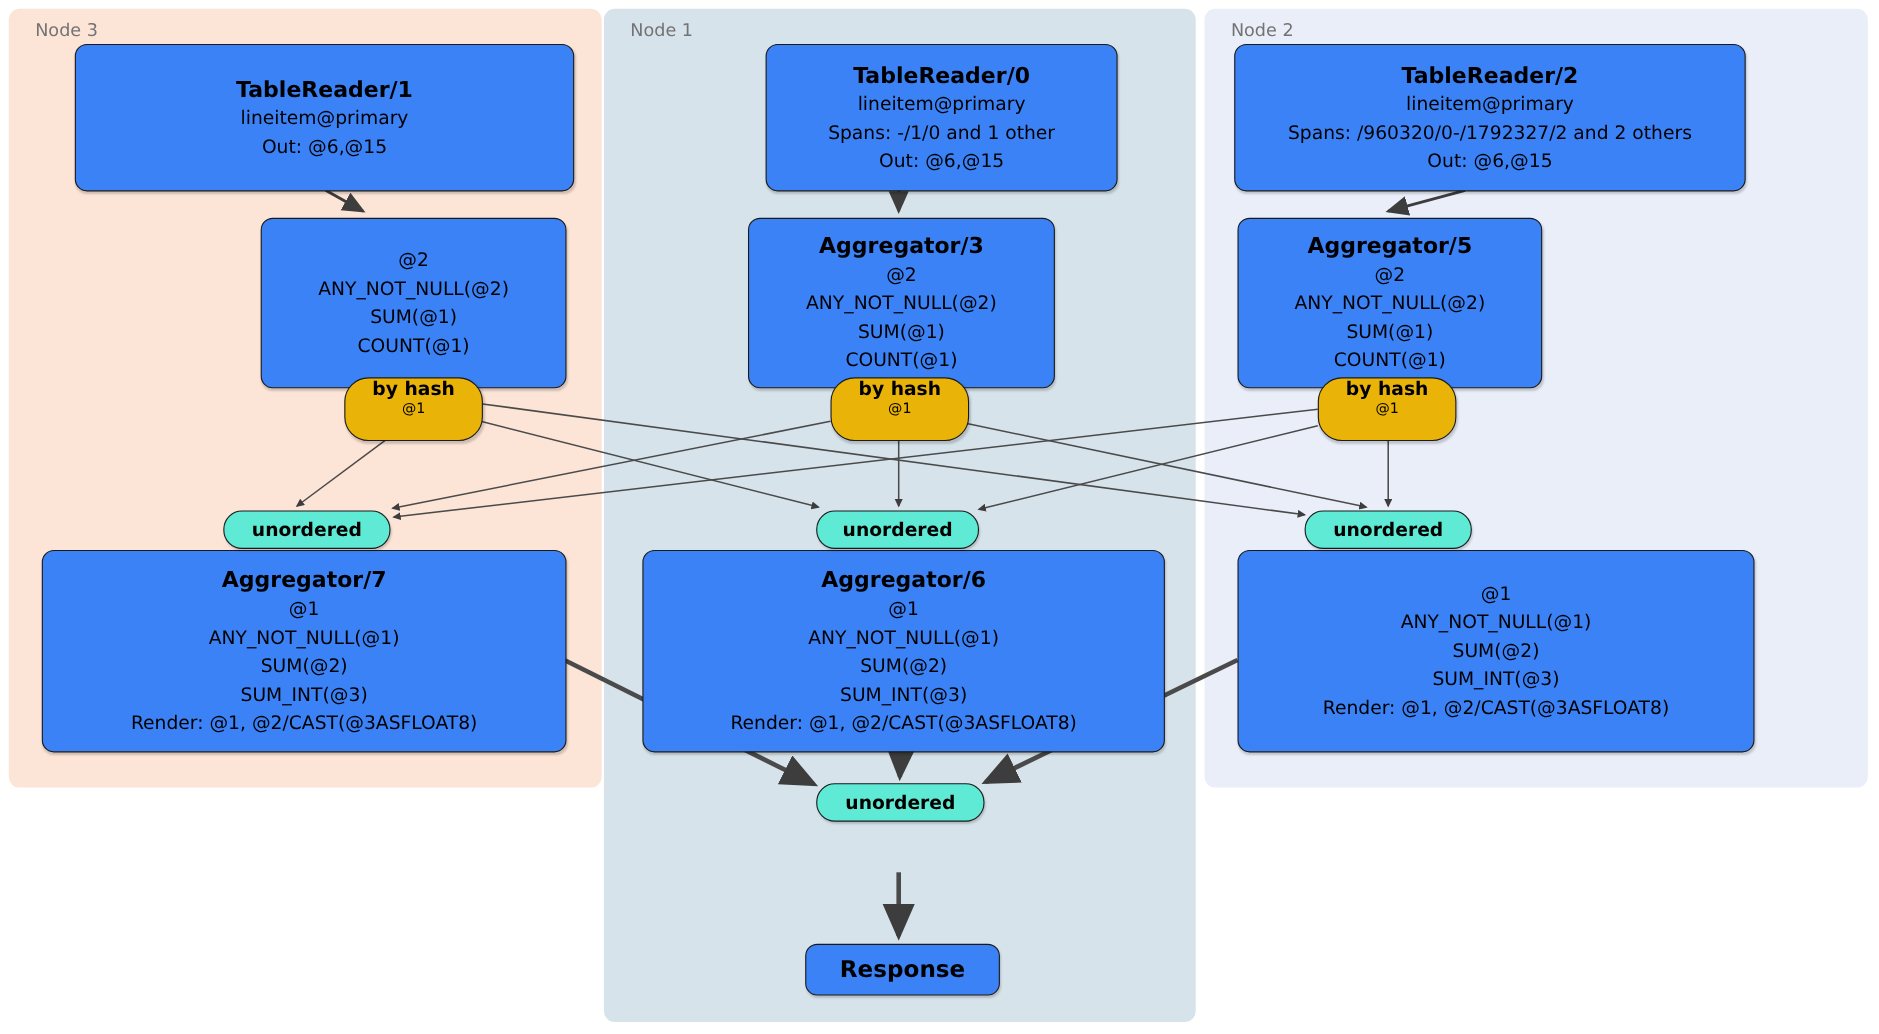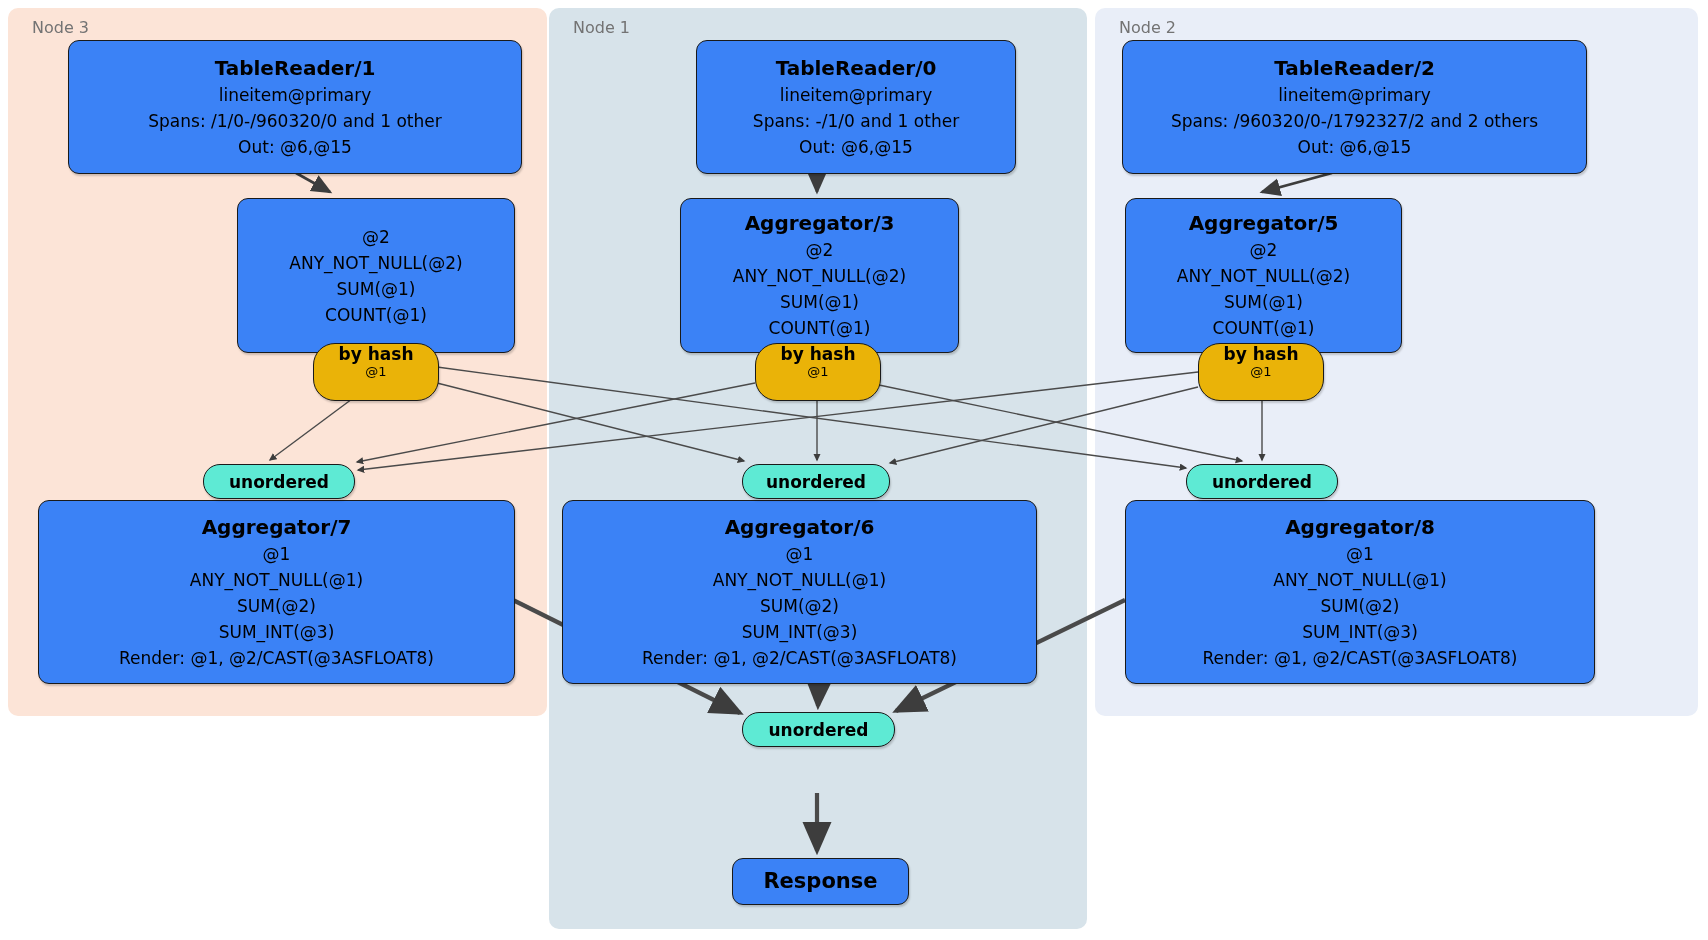--- a/index.html
+++ b/index.html
@@ -85,21 +85,20 @@
     <line class="edge-thick" x1="513" y1="600" x2="740" y2="713" marker-end="url(#arr-s)"></line>
     <line class="edge-thick" x1="819" y1="682" x2="818" y2="706" marker-end="url(#arr-s)"></line>
     <line class="edge-thick" x1="1125" y1="600" x2="896" y2="711" marker-end="url(#arr-s)"></line>
 
     <line class="edge-thick" x1="817" y1="793" x2="817" y2="851" marker-end="url(#arr-s)"></line>
   </svg>
 
   <div class="pbox" style="left:68px;top:40px;width:452px;height:132px;">
     <div class="title">TableReader/1</div>
     <div class="line">lineitem@primary</div>
-    <div class="line">Spans: /1/0-/960320/0 and 1 other</div>
     <div class="line">Out: @6,@15</div>
   </div>
 
   <div class="pbox" style="left:696px;top:40px;width:318px;height:132px;">
     <div class="title">TableReader/0</div>
     <div class="line">lineitem@primary</div>
     <div class="line">Spans: -/1/0 and 1 other</div>
     <div class="line">Out: @6,@15</div>
   </div>
 
@@ -152,31 +151,30 @@
 
   <div class="pbox" style="left:38px;top:500px;width:475px;height:182px;justify-content:center;">
     <div class="title">Aggregator/7</div>
     <div class="line">@1</div>
     <div class="line">ANY_NOT_NULL(@1)</div>
     <div class="line">SUM(@2)</div>
     <div class="line">SUM_INT(@3)</div>
     <div class="line">Render: @1, @2/CAST(@3ASFLOAT8)</div>
   </div>
 
-  <div class="pbox" style="left:562px;top:500px;width:473px;height:182px;">
+  <div class="pbox" style="left:584px;top:500px;width:473px;height:182px;">
     <div class="title">Aggregator/6</div>
     <div class="line">@1</div>
     <div class="line">ANY_NOT_NULL(@1)</div>
     <div class="line">SUM(@2)</div>
     <div class="line">SUM_INT(@3)</div>
     <div class="line">Render: @1, @2/CAST(@3ASFLOAT8)</div>
   </div>
 
   <div class="pbox" style="left:1125px;top:500px;width:468px;height:182px;">
-    <div class="title">Aggregator/8</div>
     <div class="line">@1</div>
     <div class="line">ANY_NOT_NULL(@1)</div>
     <div class="line">SUM(@2)</div>
     <div class="line">SUM_INT(@3)</div>
     <div class="line">Render: @1, @2/CAST(@3ASFLOAT8)</div>
   </div>
 
   <div class="sync" style="left:742px;top:712px;width:151px;height:33px;">unordered</div>
 
 

